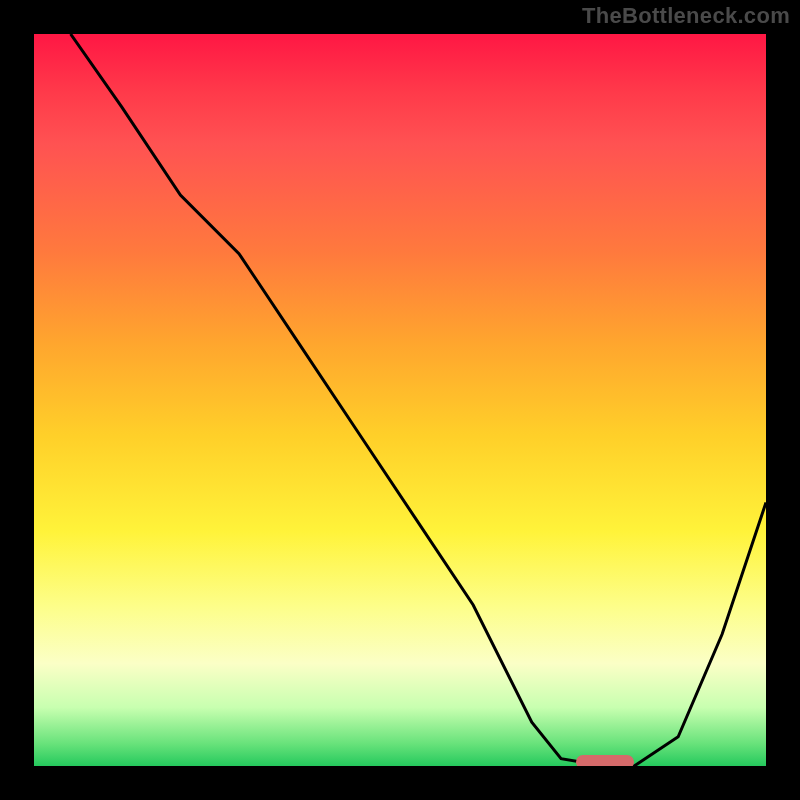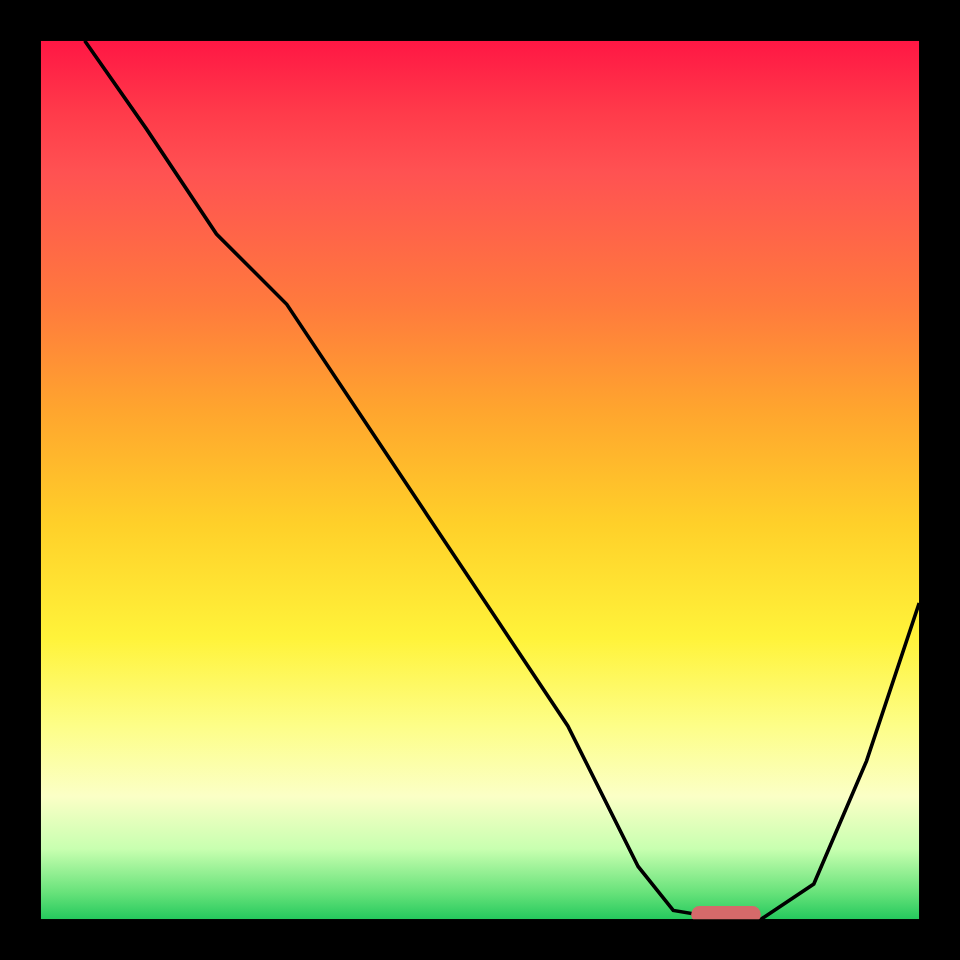--- a/index.html
+++ b/index.html
@@ -60,20 +60,21 @@
   .pill {
     position: absolute;
     background: #d56a6a;
     border-radius: 999px;
   }
 </style>
 </head>
 <body>
 
 <div class="wrap">
+  <div class="attribution">TheBottleneck.com</div>
 
   <div class="plot-box">
 
     <svg class="curve" viewBox="0 0 100 100" preserveAspectRatio="none">
       <path id="curve-path" d="M5.00 0.00 L12.00 10.00 L20.00 22.00 L28.00 30.00 L36.00 42.00 L44.00 54.00 L52.00 66.00 L60.00 78.00 L68.00 94.00 L72.00 99.00 L78.00 100.00 L82.00 100.00 L88.00 96.00 L94.00 82.00 L100.00 64.00" fill="none" vector-effect="non-scaling-stroke" stroke-width="3" stroke="#000000"></path>
     </svg>
 
     <div id="pill" class="pill" style="background: rgb(213, 106, 106); left: 541.68px; width: 58.56px; height: 14px; bottom: -3px;"></div>
   </div>
 </div>

